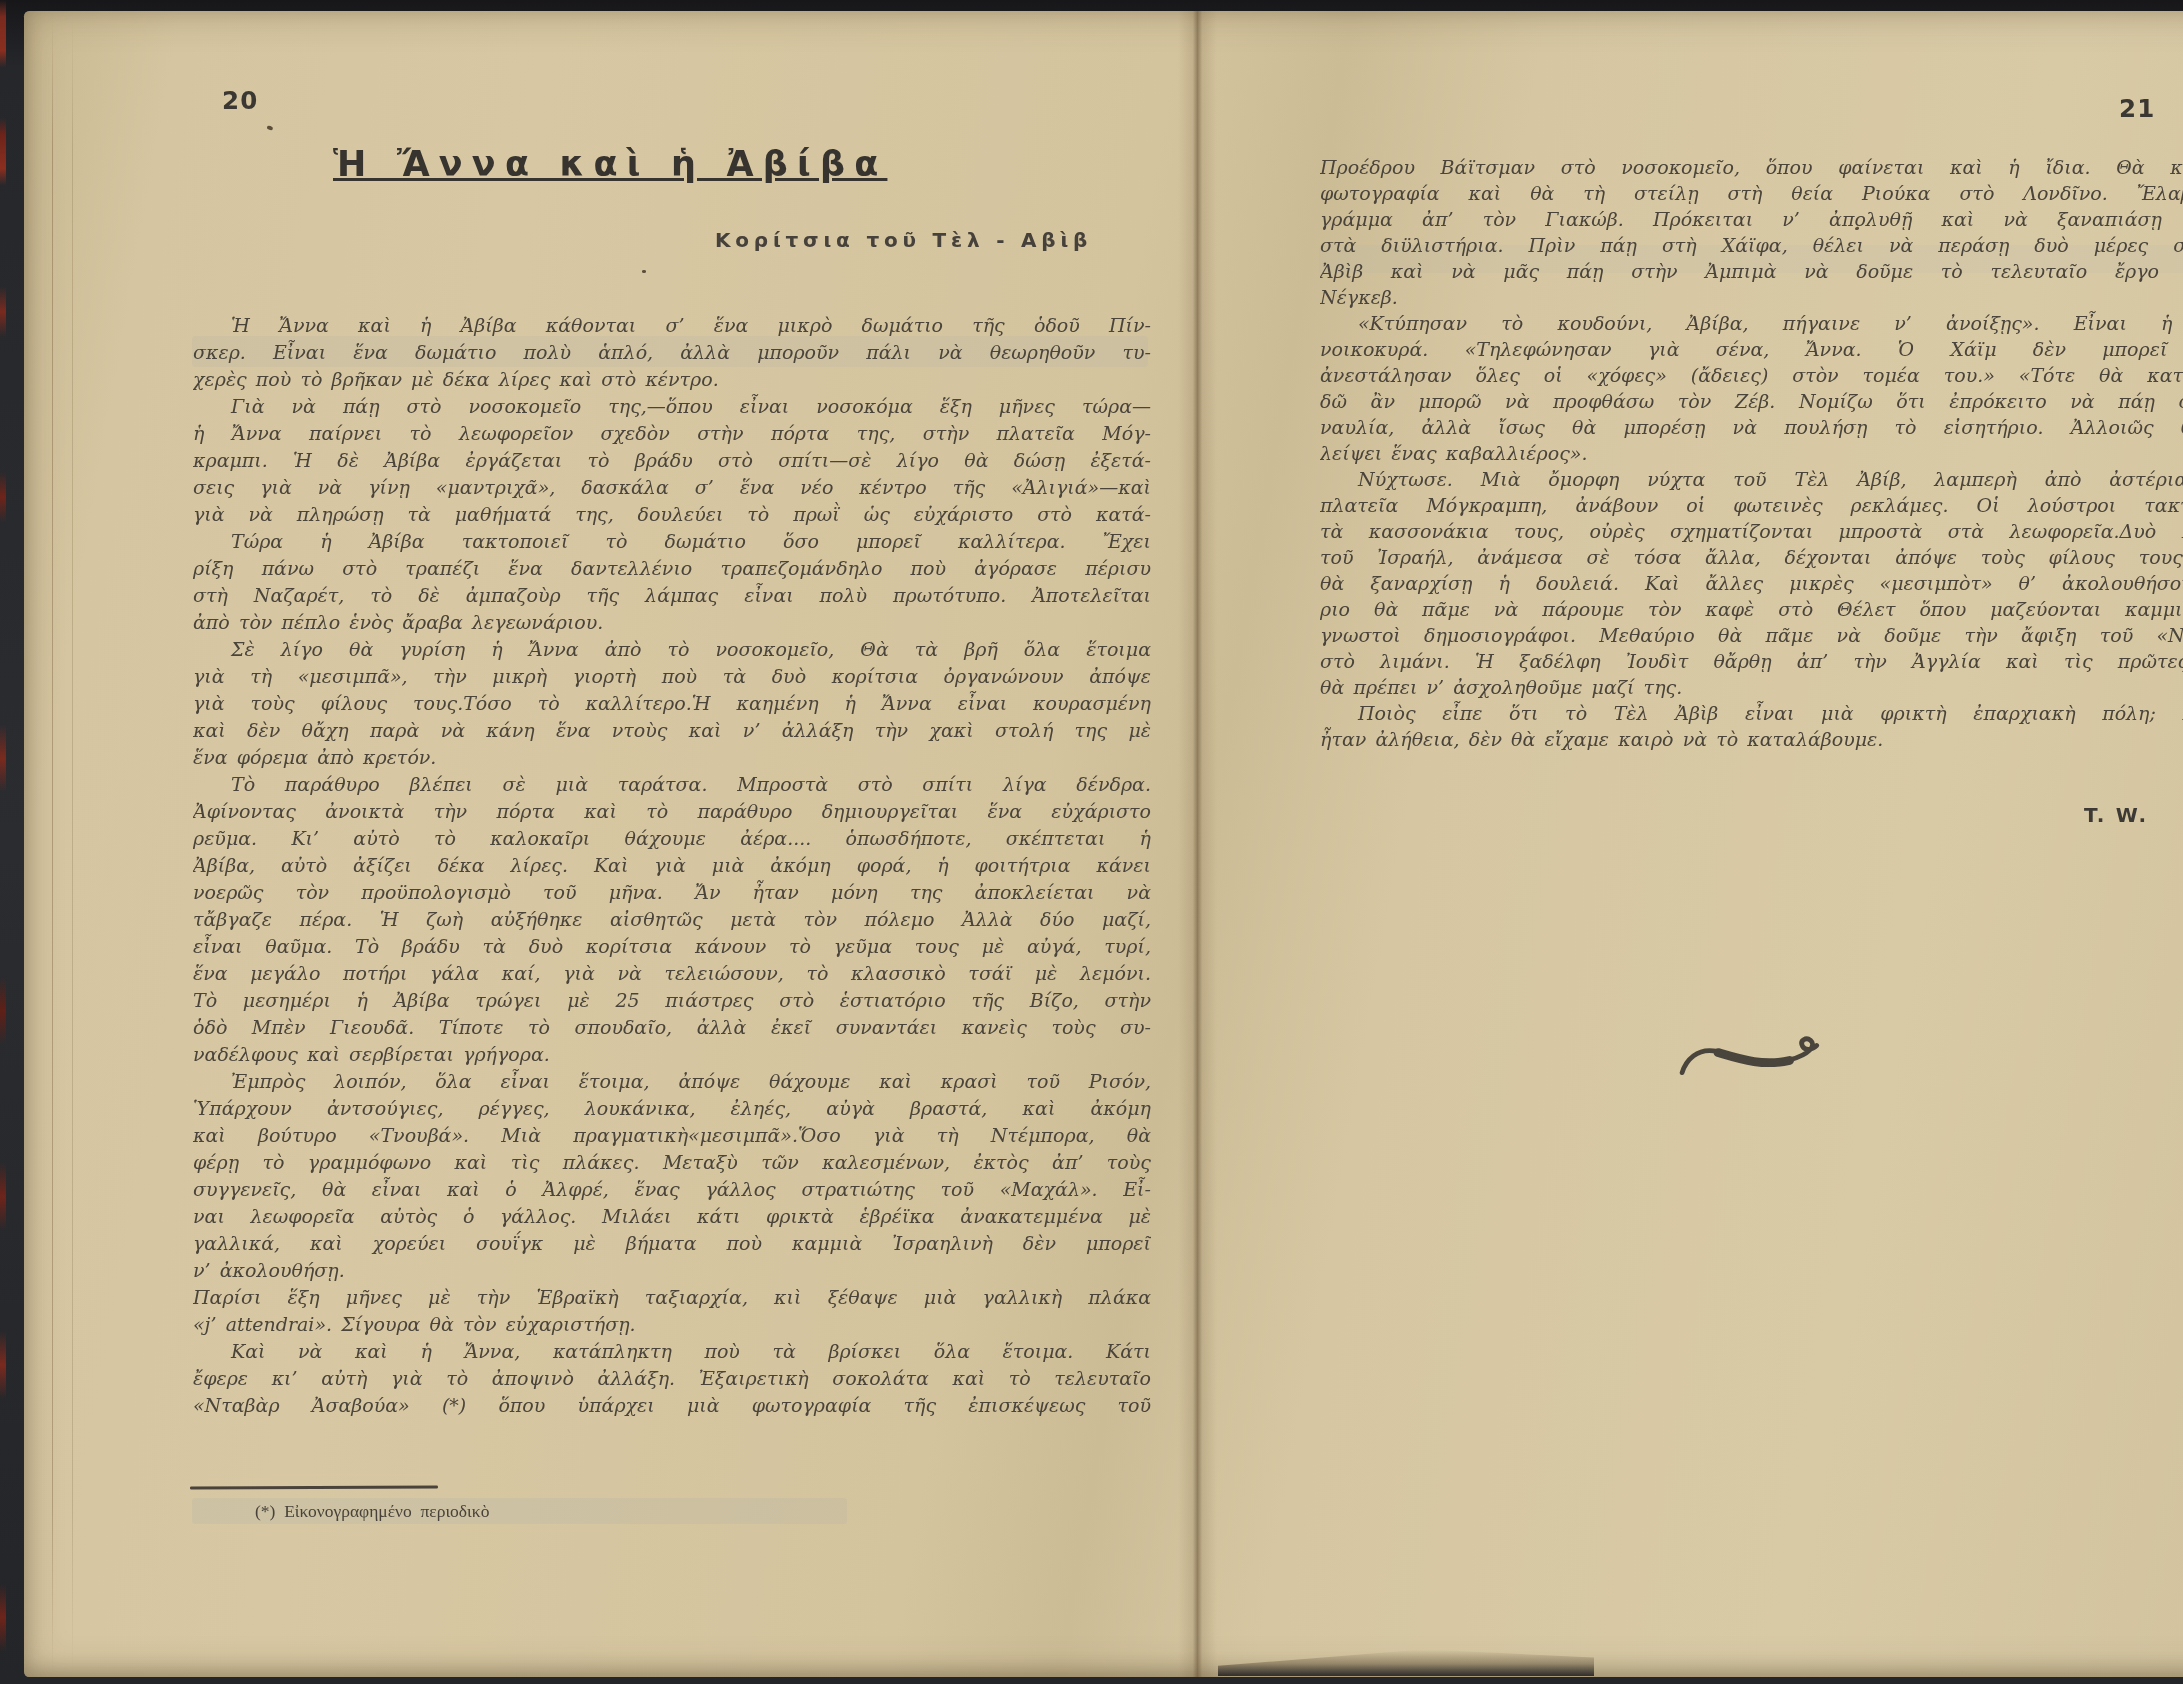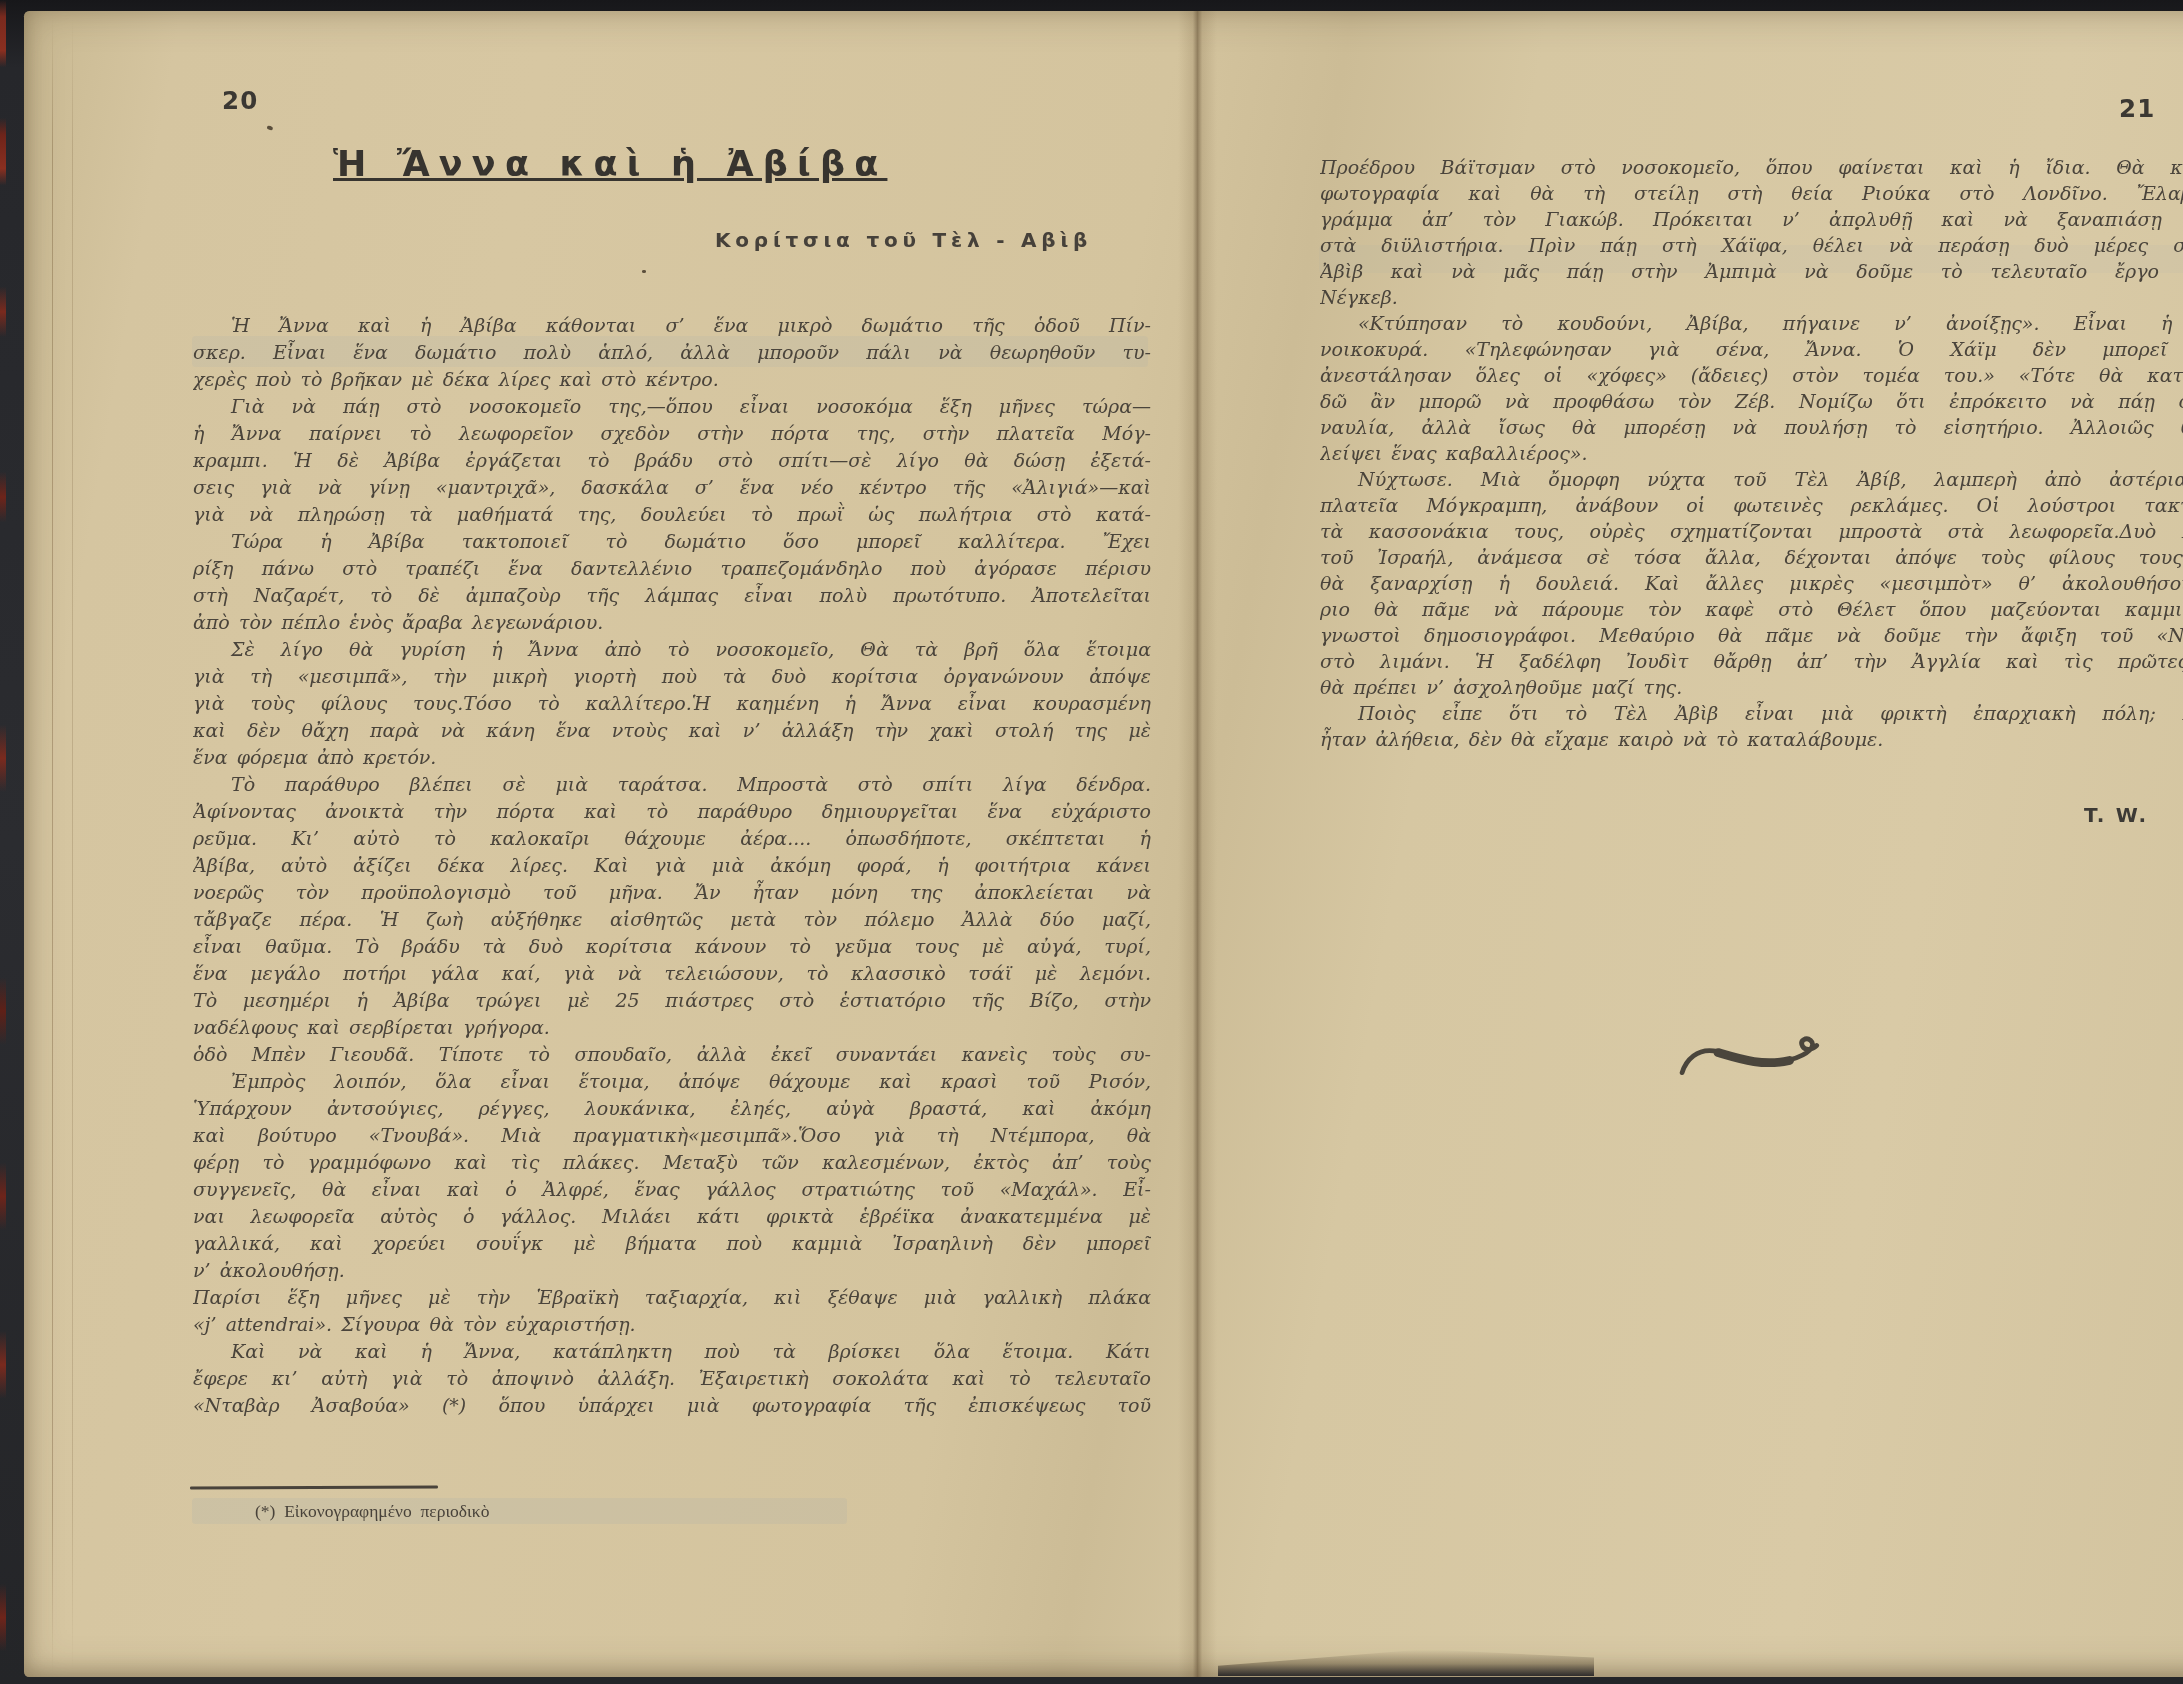--- a/index.html
+++ b/index.html
@@ -96,41 +96,41 @@
   <div class="subtitle">Κορίτσια τοῦ Τὲλ - Αβὶβ</div>
   <div class="body body-left">
 
   <div class="line indent j">Ἡ Ἄννα καὶ ἡ Ἀβίβα κάθονται σ’ ἕνα μικρὸ δωμάτιο τῆς ὁδοῦ  Πίν-</div>
       <div class="line j">σκερ. Εἶναι ἕνα δωμάτιο πολὺ ἁπλό, ἀλλὰ μποροῦν  πάλι  νὰ  θεωρηθοῦν  τυ-</div>
       <div class="line">χερὲς ποὺ τὸ βρῆκαν μὲ δέκα λίρες καὶ στὸ κέντρο.</div>
       <div class="line indent j">Γιὰ νὰ πάῃ στὸ νοσοκομεῖο της,—ὅπου εἶναι νοσοκόμα ἕξη μῆνες τώρα—</div>
       <div class="line j">ἡ Ἄννα παίρνει  τὸ λεωφορεῖον  σχεδὸν στὴν πόρτα της,  στὴν  πλατεῖα Μόγ-</div>
       <div class="line j">κραμπι. Ἡ δὲ Ἀβίβα ἐργάζεται τὸ βράδυ στὸ σπίτι—σὲ λίγο  θὰ  δώσῃ ἐξετά-</div>
       <div class="line j">σεις γιὰ νὰ γίνῃ «μαντριχᾶ»,  δασκάλα  σ’ ἕνα νέο κέντρο τῆς  «Ἀλιγιά»—καὶ</div>
-      <div class="line j">γιὰ νὰ πληρώσῃ τὰ  μαθήματά της, δουλεύει τὸ πρωῒ ὡς  πωλήτρια  στὸ  κατά-</div>
+      <div class="line j">γιὰ νὰ πληρώσῃ τὰ  μαθήματά της, δουλεύει τὸ πρωῒ ὡς  εὐχάριστο  στὸ  κατά-</div>
       <div class="line indent j">Τώρα  ἡ  Ἀβίβα  τακτοποιεῖ  τὸ δωμάτιο ὅσο  μπορεῖ καλλίτερα.  Ἔχει</div>
       <div class="line j">ρίξη πάνω στὸ τραπέζι  ἕνα δαντελλένιο τραπεζομάνδηλο  ποὺ  ἀγόρασε πέρισυ</div>
       <div class="line j">στὴ Ναζαρέτ, τὸ δὲ ἀμπαζοὺρ τῆς λάμπας εἶναι πολὺ πρωτότυπο. Ἀποτελεῖται</div>
       <div class="line">ἀπὸ τὸν πέπλο ἑνὸς ἄραβα  λεγεωνάριου.</div>
       <div class="line indent j">Σὲ λίγο θὰ γυρίση ἡ Ἄννα ἀπὸ τὸ νοσοκομεῖο, Θὰ τὰ βρῆ  ὅλα ἕτοιμα</div>
       <div class="line j">γιὰ τὴ «μεσιμπᾶ», τὴν  μικρὴ γιορτὴ ποὺ τὰ δυὸ κορίτσια  ὀργανώνουν ἀπόψε</div>
       <div class="line j">γιὰ τοὺς φίλους τους.Τόσο τὸ καλλίτερο.Ἡ καημένη ἡ Ἄννα εἶναι  κουρασμένη</div>
       <div class="line j">καὶ δὲν θἄχη παρὰ νὰ κάνη  ἕνα ντοὺς  καὶ  ν’ ἀλλάξη τὴν χακὶ  στολή της μὲ</div>
       <div class="line">ἕνα φόρεμα ἀπὸ κρετόν.</div>
       <div class="line indent j">Τὸ παράθυρο βλέπει σὲ μιὰ ταράτσα. Μπροστὰ στὸ σπίτι λίγα  δένδρα.</div>
       <div class="line j">Ἀφίνοντας ἀνοικτὰ τὴν πόρτα καὶ τὸ παράθυρο δημιουργεῖται ἕνα  εὐχάριστο</div>
       <div class="line j">ρεῦμα.  Κι’ αὐτὸ τὸ  καλοκαῖρι θάχουμε  ἀέρα....  ὁπωσδήποτε,  σκέπτεται ἡ</div>
       <div class="line j">Ἀβίβα, αὐτὸ ἀξίζει δέκα  λίρες. Καὶ γιὰ μιὰ  ἀκόμη φορά, ἡ φοιτήτρια κάνει</div>
       <div class="line j">νοερῶς τὸν  προϋπολογισμὸ  τοῦ  μῆνα.  Ἄν ἦταν  μόνη της  ἀποκλείεται  νὰ</div>
       <div class="line j">τἄβγαζε πέρα. Ἡ ζωὴ αὐξήθηκε αἰσθητῶς μετὰ  τὸν πόλεμο  Ἀλλὰ δύο  μαζί,</div>
       <div class="line j">εἶναι θαῦμα. Τὸ βράδυ τὰ δυὸ κορίτσια κάνουν  τὸ γεῦμα τους μὲ αὐγά, τυρί,</div>
       <div class="line j">ἕνα  μεγάλο ποτήρι γάλα καί, γιὰ νὰ τελειώσουν, τὸ κλασσικὸ τσάϊ  μὲ  λεμόνι.</div>
       <div class="line j">Τὸ μεσημέρι ἡ Ἀβίβα τρώγει μὲ 25  πιάστρες στὸ ἑστιατόριο τῆς  Βίζο,  στὴν</div>
+      <div class="line j">ὁδὸ Μπὲν Γιεουδᾶ. Τίποτε τὸ σπουδαῖο, ἀλλὰ ἐκεῖ  συναντάει κανεὶς τοὺς  συ-</div>
       <div class="line">ναδέλφους καὶ σερβίρεται γρήγορα.</div>
-      <div class="line j">ὁδὸ Μπὲν Γιεουδᾶ. Τίποτε τὸ σπουδαῖο, ἀλλὰ ἐκεῖ  συναντάει κανεὶς τοὺς  συ-</div>
       <div class="line indent j">Ἐμπρὸς λοιπόν, ὅλα εἶναι ἕτοιμα, ἀπόψε θάχουμε καὶ κρασὶ τοῦ Ρισόν,</div>
       <div class="line j">Ὑπάρχουν  ἀντσούγιες,  ρέγγες,  λουκάνικα,  ἐληές,  αὐγὰ  βραστά,  καὶ  ἀκόμη</div>
       <div class="line j">καὶ βούτυρο «Τνουβά». Μιὰ πραγματικὴ«μεσιμπᾶ».Ὅσο γιὰ τὴ Ντέμπορα, θὰ</div>
       <div class="line j">φέρῃ τὸ γραμμόφωνο καὶ  τὶς  πλάκες. Μεταξὺ τῶν  καλεσμένων, ἐκτὸς  ἀπ’ τοὺς</div>
       <div class="line j">συγγενεῖς,  θὰ  εἶναι καὶ ὁ Ἀλφρέ, ἕνας  γάλλος στρατιώτης τοῦ  «Μαχάλ». Εἶ-</div>
       <div class="line j">ναι λεωφορεῖα αὐτὸς ὁ γάλλος. Μιλάει  κάτι φρικτὰ ἑβρέϊκα ἀνακατεμμένα  μὲ</div>
       <div class="line j">γαλλικά, καὶ χορεύει  σουΐγκ μὲ βήματα ποὺ  καμμιὰ  Ἰσραηλινὴ δὲν  μπορεῖ</div>
       <div class="line">ν’ ἀκολουθήσῃ.</div>
       <div class="line j">Παρίσι ἕξη μῆνες μὲ τὴν Ἑβραϊκὴ ταξιαρχία, κιὶ ξέθαψε μιὰ γαλλικὴ  πλάκα</div>
       <div class="line">«j’ attendrai». Σίγουρα θὰ τὸν εὐχαριστήσῃ.</div>

